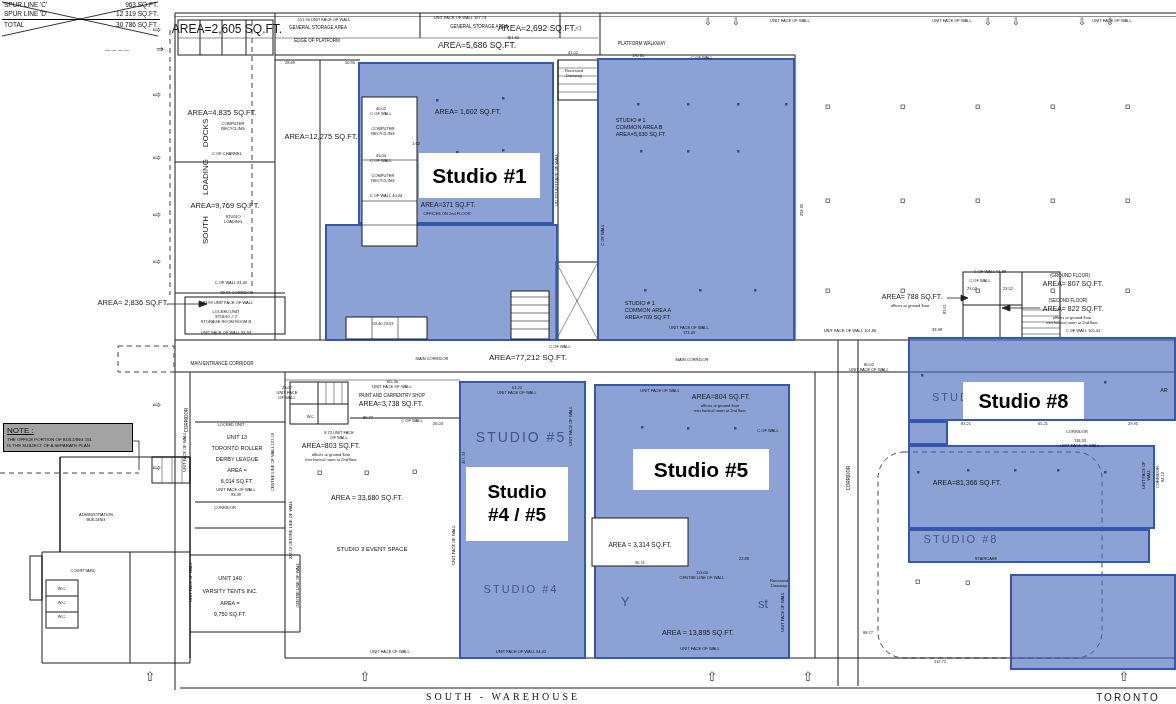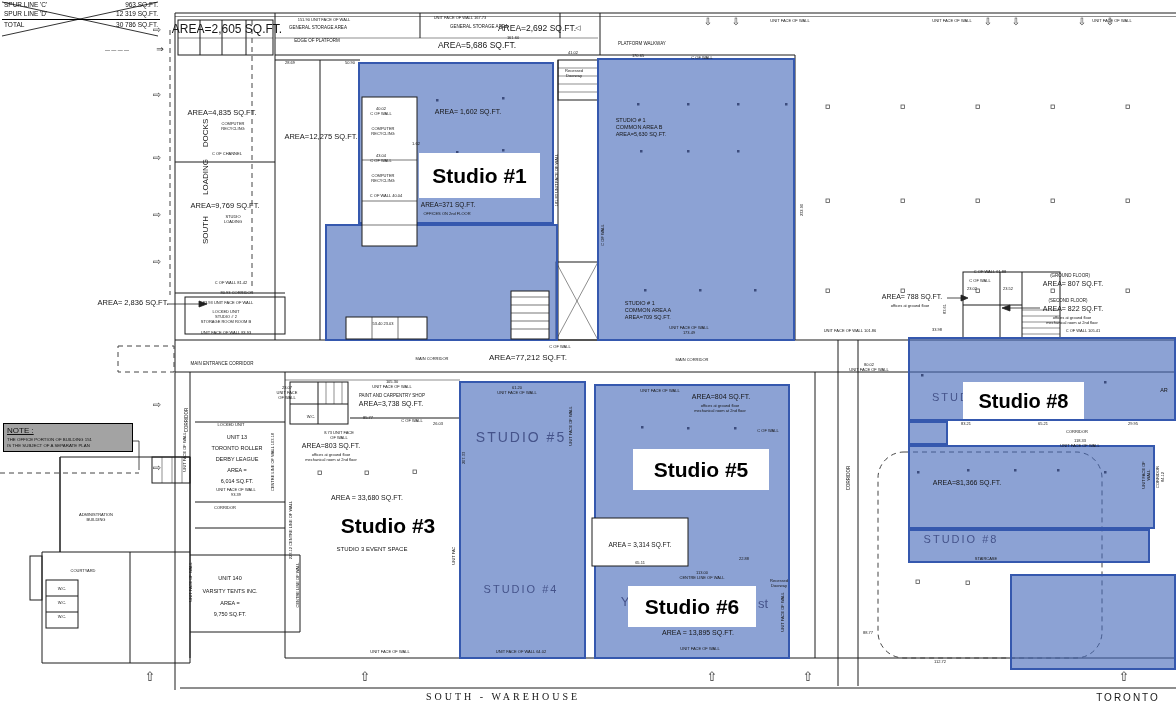--- a/index.html
+++ b/index.html
@@ -386,23 +386,23 @@
       <div class="pt" style="left: 62px; top: 602px; font-size: 4px;">W.C.</div>
       <div class="pt" style="left: 62px; top: 616px; font-size: 4px;">W.C.</div>
       <div class="pt" style="left: 503px; top: 697px; font-size: 10px; letter-spacing: 3px; font-family: Liberation Serif, serif;">SOUTH  -  WAREHOUSE</div>
       <div class="pt" style="left: 1128px; top: 698px; font-size: 10px; letter-spacing: 2px;">TORONTO</div>
       <div class="pt" style="left: 117px; top: 50px; font-size: 5px;">— — — —</div>
       <div class="pt" style="left: 160px; top: 50px; font-size: 9px;">⇒</div>
     </div>
 
   <div id="overlays" class="layer">
       <div class="ovl" style="left: 419px; top: 153px; width: 121px; height: 45px; font-size: 21px;">Studio #1</div>
-      <div class="ovl" style="left: 318px; top: 505px; width: 140px; height: 42px; font-size: 21px;">Studio #3</div>
+      <div class="ovl" style="left: 466px; top: 467px; width: 102px; height: 74px; font-size: 19px;">Studio
+#4 / #5</div>
       <div class="ovl" style="left: 633px; top: 449px; width: 136px; height: 41px; font-size: 21px;">Studio #5</div>
-      <div class="ovl" style="left: 628px; top: 586px; width: 128px; height: 41px; font-size: 21px;">Studio #6</div>
       <div class="ovl" style="left: 963px; top: 382px; width: 121px; height: 37px; font-size: 20px;">Studio #8</div>
     </div>
 
   <div id="spur-table">
     <div class="row">
       <span>SPUR LINE 'C'</span>
       <span>963 SQ.FT.</span>
     </div>
     <div class="row">
       <span>SPUR LINE 'D'</span>

